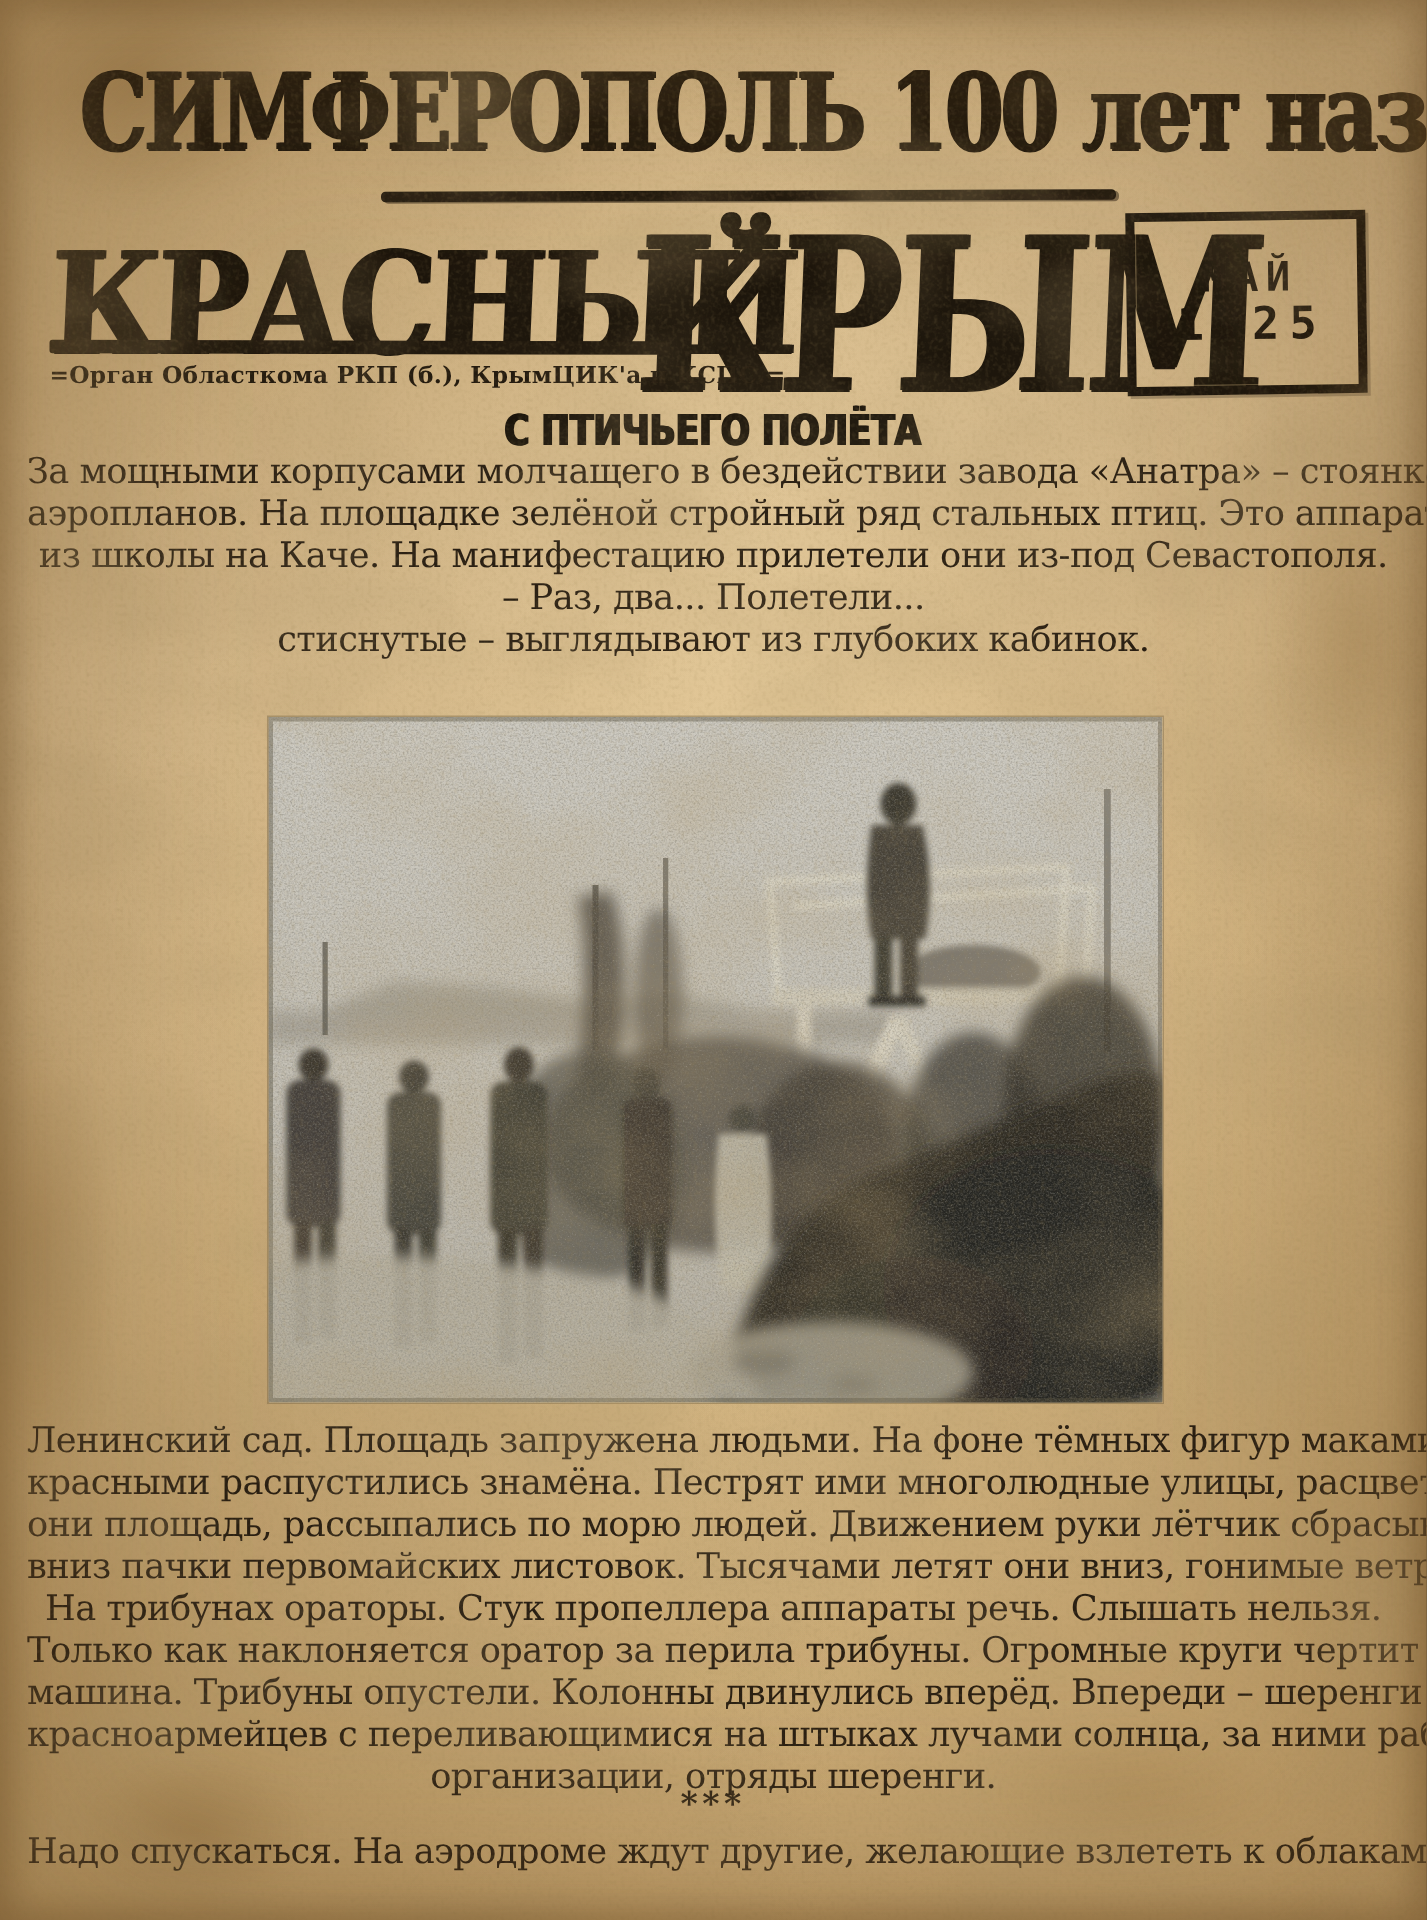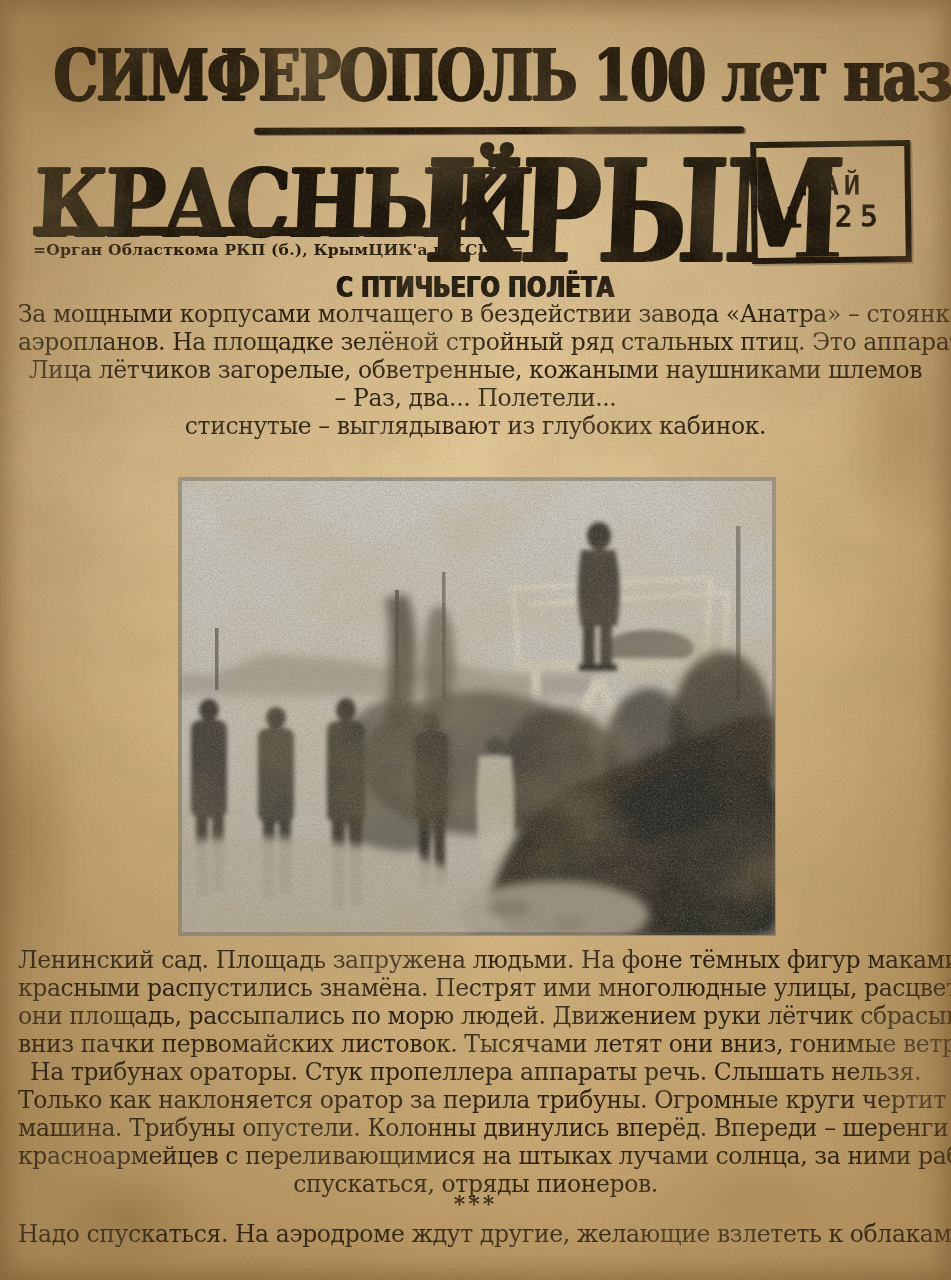--- a/index.html
+++ b/index.html
@@ -102,21 +102,21 @@
       <div class="stamp-year">1925</div>
     </div>
 
     <div class="headline">
       <span>С ПТИЧЬЕГО ПОЛЁТА</span>
     </div>
 
     <div class="para para1">
       <div class="bline">За мощными корпусами молчащего в бездействии завода «Анатра» – стоянка</div>
       <div class="bline">аэропланов. На площадке зелёной стройный ряд стальных птиц. Это аппараты</div>
-      <div class="bline">Лица лётчиков загорелые, обветренные, кожаными наушниками шлемов</div>
+      <div class="bline">из школы на Каче. На манифестацию прилетели они из-под Севастополя.</div>
       <div class="bline">– Раз, два... Полетели...</div>
       <div class="bline">стиснутые – выглядывают из глубоких кабинок.</div>
     </div>
 
     <svg class="photo" viewBox="0 0 596 457" xmlns="http://www.w3.org/2000/svg" preserveAspectRatio="none">
       <defs>
         <linearGradient id="skyg" x1="0" y1="0" x2="0" y2="1">
           <stop offset="0" stop-color="#cdcac1"></stop>
             <stop offset=".55" stop-color="#c4c0b5"></stop>
             <stop offset="1" stop-color="#b4afa2"></stop>
@@ -241,21 +241,21 @@
 
     <div class="para para2">
       <div class="bline">Ленинский сад. Площадь запружена людьми. На фоне тёмных фигур маками</div>
       <div class="bline">красными распустились знамёна. Пестрят ими многолюдные улицы, расцветили</div>
       <div class="bline">они площадь, рассыпались по морю людей. Движением руки лётчик сбрасывает</div>
       <div class="bline">вниз пачки первомайских листовок. Тысячами летят они вниз, гонимые ветром.</div>
       <div class="bline">На трибунах ораторы. Стук пропеллера аппараты речь. Слышать нельзя.</div>
       <div class="bline">Только как наклоняется оратор за перила трибуны. Огромные круги чертит</div>
       <div class="bline">машина. Трибуны опустели. Колонны двинулись вперёд. Впереди – шеренги</div>
       <div class="bline">красноармейцев с переливающимися на штыках лучами солнца, за ними рабочие</div>
-      <div class="bline">спускаться, отряды пионеров.</div>
+      <div class="bline">организации, отряды шеренги.</div>
     </div>
 
     <div class="separator">***</div>
     <div class="closing">Надо спускаться. На аэродроме ждут другие, желающие взлететь к облакам...</div>
   </div>
 
   <svg class="paper-tex" width="951" height="1280" xmlns="http://www.w3.org/2000/svg">
     <filter id="paperStain" x="0" y="0" width="100%" height="100%">
       <feTurbulence type="fractalNoise" baseFrequency="0.008 0.011" numOctaves="4" seed="17"></feTurbulence>
       <feColorMatrix type="matrix" values="0 0 0 0 0.45  0 0 0 0 0.33  0 0 0 0 0.16  0.75 0.75 0.75 0 -0.95"></feColorMatrix>

